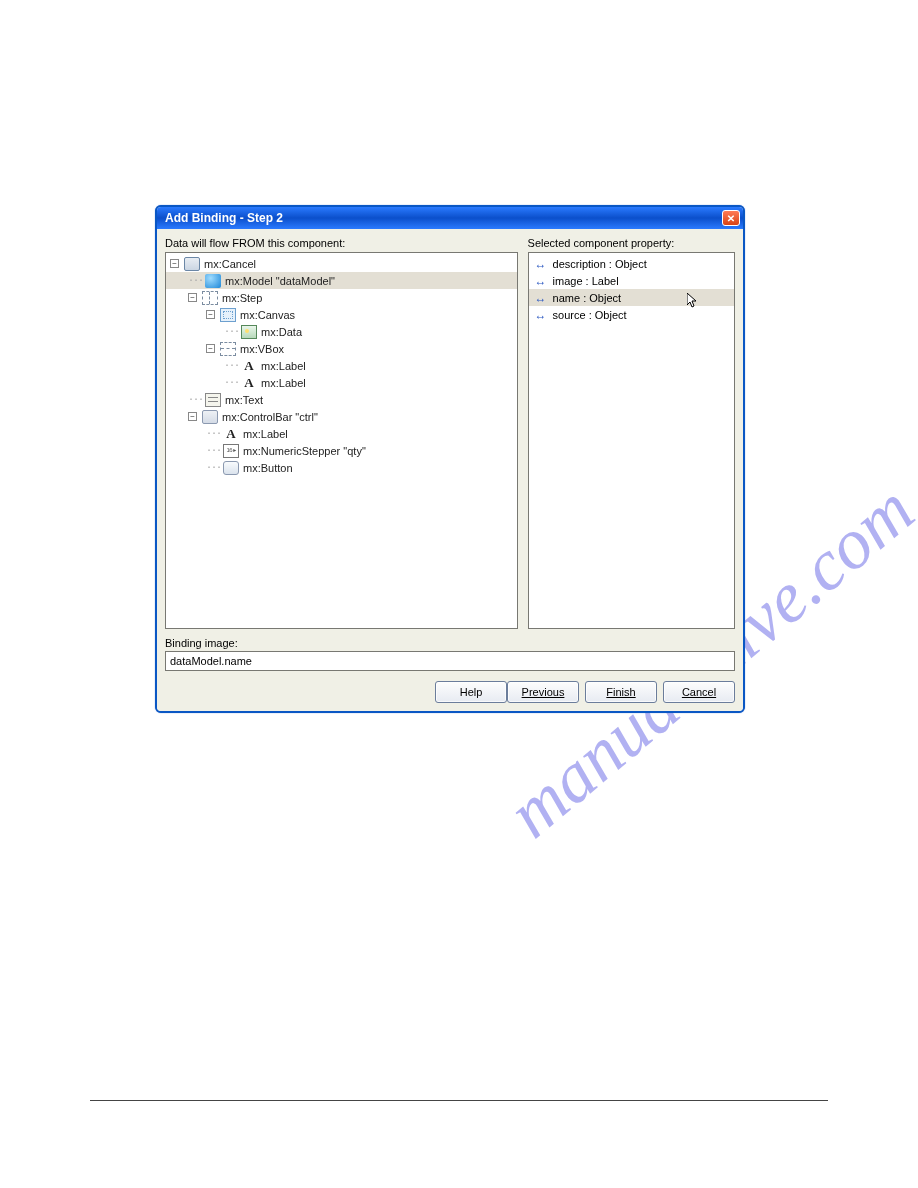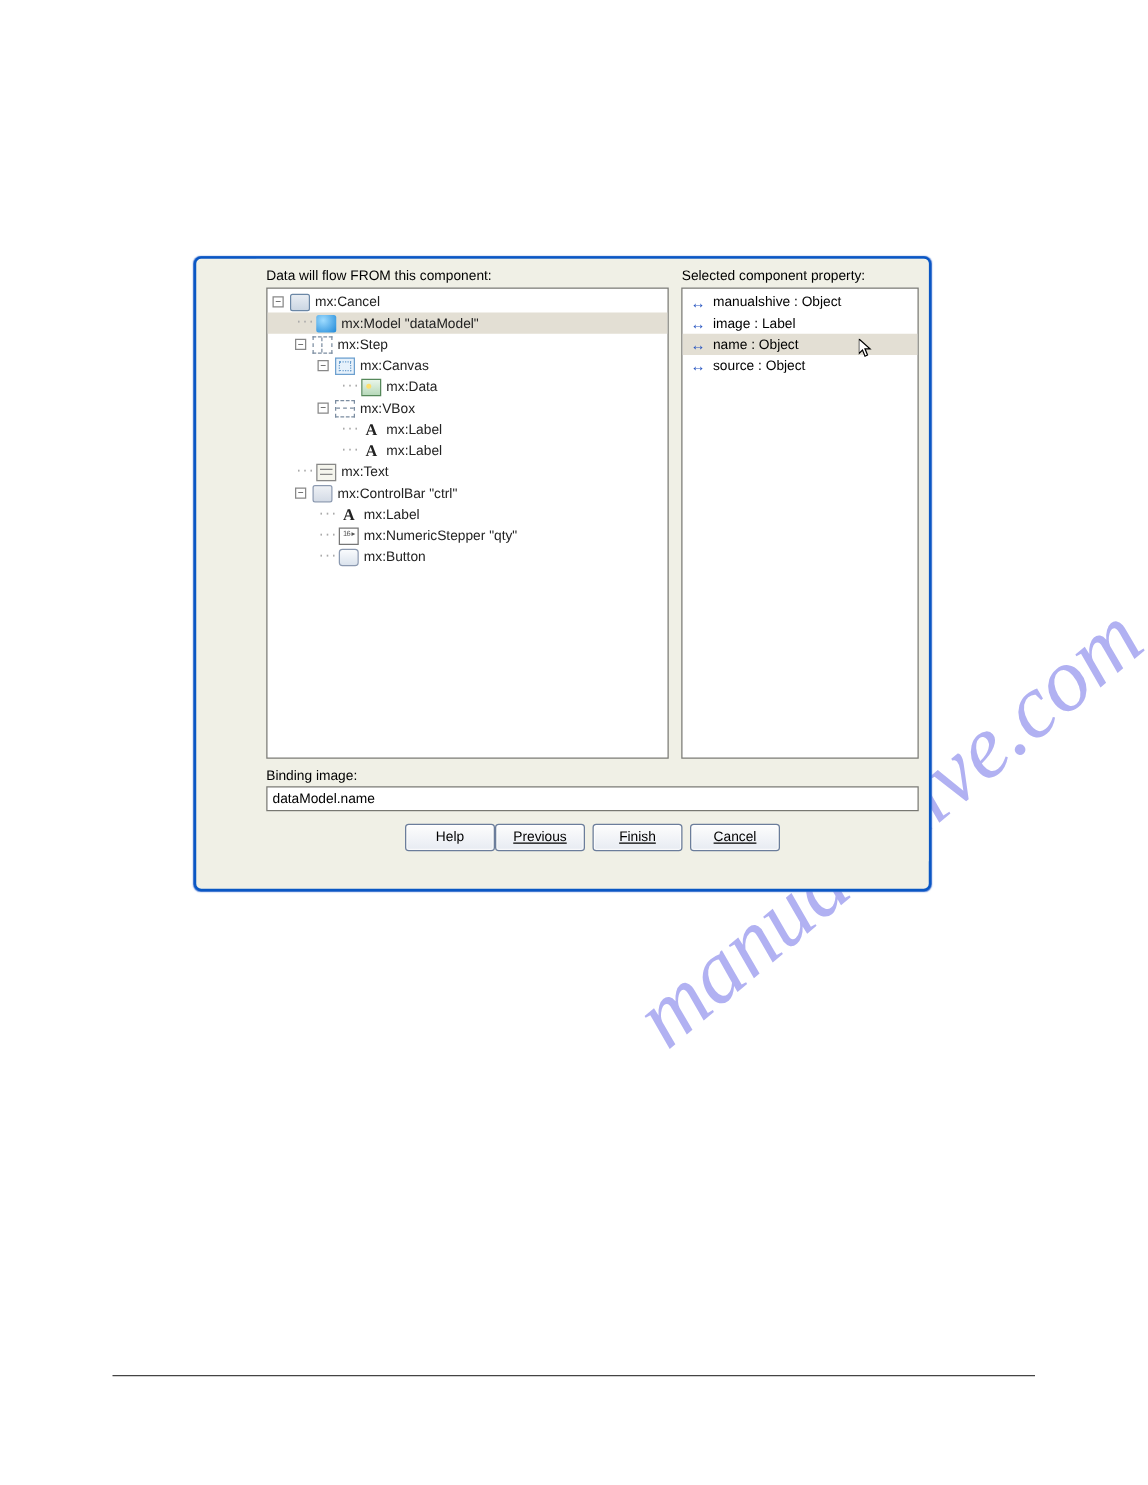--- a/index.html
+++ b/index.html
@@ -23,21 +23,21 @@
     height: 22px; background: linear-gradient(to bottom, #2a7aff 0%, #0b4fcb 50%, #2a7aff 100%);
     color: #fff; font-size: 12px; font-weight: bold; display: flex;
     align-items: center; justify-content: space-between; padding: 0 3px 0 8px;
   }
   .close-btn {
     width: 18px; height: 16px; background: linear-gradient(#ff7b56, #d84315);
     border: 1px solid #fff; border-radius: 3px; color: #fff; font-size: 10px;
     display: flex; align-items: center; justify-content: center; font-weight: bold;
     cursor: pointer;
   }
-  .dialog-body { background: #F0F0E6; padding: 8px; height: calc(100% - 22px); display: flex; flex-direction: column; margin-left: 48px; }
+  .dialog-body { background: #F0F0E6; padding: 8px; height: calc(100% - 22px); display: flex; flex-direction: column; }
   .columns { display: flex; gap: 10px; flex: 1; min-height: 0; }
   .col { display: flex; flex-direction: column; }
   .col.left { flex: 1.7; }
   .col.right { flex: 1; }
   .col-label { font-size: 11px; margin-bottom: 3px; }
   .panel {
     border: 1px solid #787872; background: #fff; flex: 1; overflow: auto;
     font-size: 11px; padding: 2px 0;
   }
   .tree-row, .prop-row {
@@ -71,36 +71,42 @@
   .tlabel { color: #222; }
   .prop-row { padding-left: 6px; }
   .arrow { color: #2a57c1; font-size: 12px; margin-right: 6px; font-weight: bold; }
 
   .field-row { margin-top: 8px; }
   .field-label { font-size: 11px; margin-bottom: 2px; }
   .text-input {
     width: 100%; height: 20px; border: 1px solid #787872; background: #fff;
     font-size: 11px; padding: 0 4px; outline: none;
   }
-  .button-row { display: flex; justify-content: center; margin-top: 10px; }
+  .button-row { display: flex; justify-content: flex-end; margin-top: 10px; }
   .button-row .right-btns { display: flex; gap: 6px; text-decoration: underline; }
   .win-btn {
     min-width: 72px; height: 22px; font-size: 11px; padding: 0 10px;
     border: 1px solid #6b7d9b; border-radius: 3px;
     background: linear-gradient(#fdfdfd, #e7ebf2); cursor: pointer;
     box-shadow: inset 0 0 0 1px rgba(255,255,255,0.7);
   }
 </style>
 </head>
 <body>
 
 <div class="watermark">manualshive.com</div>
 <div class="page-rule"></div>
 
 <div class="dialog">
+  <div class="titlebar">
+    <span>Add Binding - Step 2</span>
+    <span class="close-btn">
+      <span>✕</span>
+    </span>
+  </div>
   <div class="dialog-body">
     <div class="columns">
       <div class="col left">
         <div class="col-label">Data will flow FROM this component:</div>
         <div class="panel" id="tree-panel">
             <div class="tree-row">
               <span style="display: inline-block; width: 4px;"></span>
               <span class="expander">−</span>
               <span class="ticon panel-i"></span>
               <span class="tlabel">mx:Cancel</span>
@@ -177,21 +183,21 @@
               <span class="ticon button-i"></span>
               <span class="tlabel">mx:Button</span>
             </div>
           </div>
       </div>
       <div class="col right">
         <div class="col-label">Selected component property:</div>
         <div class="panel" id="prop-panel">
             <div class="prop-row" style="position: relative;">
               <span class="arrow">↔</span>
-              <span>manualshive : Object</span>
+              <span>description : Object</span>
             </div>
             <div class="prop-row" style="position: relative;">
               <span class="arrow">↔</span>
               <span>image : Label</span>
             </div>
             <div class="prop-row sel" style="position: relative;">
               <span class="arrow">↔</span>
               <span>name : Object</span>
               <span style="position: absolute; right: 36px; top: 4px; pointer-events: none;"><svg width="11" height="16" viewBox="0 0 11 16">
                   <path d="M0 0 L0 12 L3 9 L5 14 L7 13 L5 8 L9 8 Z" fill="#fff" stroke="#000" stroke-width="1"></path>

